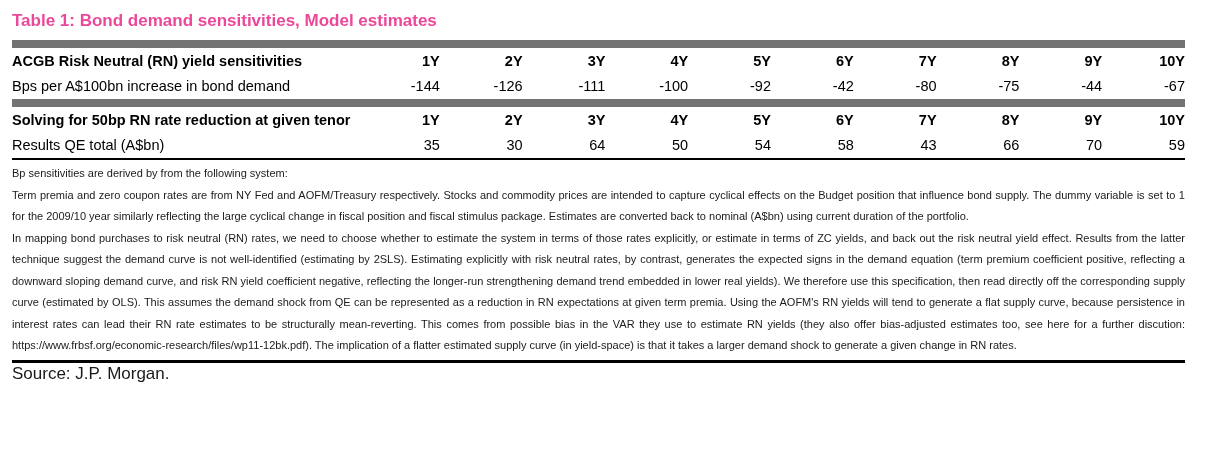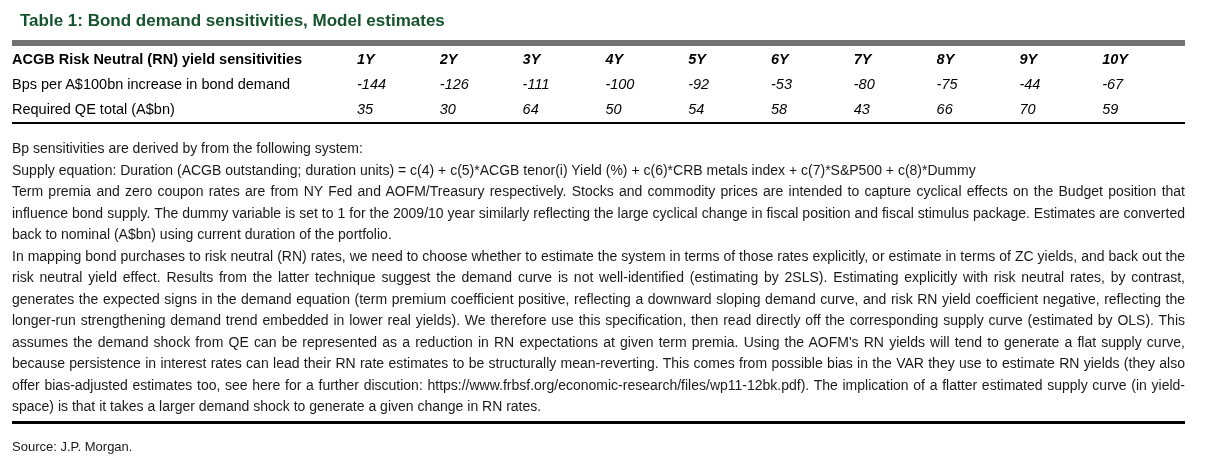--- a/index.html
+++ b/index.html
@@ -10,61 +10,61 @@
     height: 472px;
     overflow: hidden;
     font-family: "Liberation Sans", sans-serif;
     color: #000;
   }
   .page {
     width: 1173px;
     padding: 6px 30px 0 12px;
   }
   .title {
-    color: #14532d;
+    color: #ec4899;
     font-size: 17px;
     font-weight: 700;
     line-height: 22px;
-    margin: 4px 0 8px 8px;
+    margin: 4px 0 8px 0;
   }
   table.tbl {
     width: 1173px;
     table-layout: fixed;
     border-collapse: collapse;
     border-bottom: 2px solid #000;
   }
   table.tbl col.c0 { width: 345px; }
   table.tbl td {
     font-size: 14.5px;
     line-height: 20px;
     padding: 2px 0 3px 0;
     white-space: nowrap;
     overflow: hidden;
   }
-  tr.sec-head { border-top: 6px solid #737373; }
+  tr.sec-head { border-top: 8px solid #737373; }
   tr.sec-head td { font-weight: 700; padding-top: 3px; }
   td.lbl { text-align: left; }
-  td.num { text-align: left; font-style: italic; }
+  td.num { text-align: right; }
   .notes {
-    margin-top: 14px;
-    font-size: 14px;
+    margin-top: 3px;
+    font-size: 11px;
     line-height: 21.5px;
     color: #1a1a1a;
     text-align: justify;
   }
   .notes p { margin: 0; }
   .endrule {
     margin-top: 3px;
     border-top: 3px solid #000;
     width: 1173px;
     height: 0;
   }
   .source {
-    margin-top: 15px;
-    font-size: 13px;
+    margin-top: 1px;
+    font-size: 17px;
     color: #1a1a1a;
   }
 </style>
 </head>
 <body>
 
 <div class="page">
 
   <div class="title">Table 1: Bond demand sensitivities, Model estimates</div>
 
@@ -96,45 +96,57 @@
         <td class="num">9Y</td>
         <td class="num">10Y</td>
       </tr>
       <tr>
         <td class="lbl">Bps per A$100bn increase in bond demand</td>
         <td class="num">-144</td>
         <td class="num">-126</td>
         <td class="num">-111</td>
         <td class="num">-100</td>
         <td class="num">-92</td>
-        <td class="num">-53</td>
+        <td class="num">-42</td>
         <td class="num">-80</td>
         <td class="num">-75</td>
         <td class="num">-44</td>
         <td class="num">-67</td>
       </tr>
+      <tr class="sec-head">
+        <td class="lbl">Solving for 50bp RN rate reduction at given tenor</td>
+        <td class="num">1Y</td>
+        <td class="num">2Y</td>
+        <td class="num">3Y</td>
+        <td class="num">4Y</td>
+        <td class="num">5Y</td>
+        <td class="num">6Y</td>
+        <td class="num">7Y</td>
+        <td class="num">8Y</td>
+        <td class="num">9Y</td>
+        <td class="num">10Y</td>
+      </tr>
       <tr>
-        <td class="lbl">Required QE total (A$bn)</td>
+        <td class="lbl">Results QE total (A$bn)</td>
         <td class="num">35</td>
         <td class="num">30</td>
         <td class="num">64</td>
         <td class="num">50</td>
         <td class="num">54</td>
         <td class="num">58</td>
         <td class="num">43</td>
         <td class="num">66</td>
         <td class="num">70</td>
         <td class="num">59</td>
       </tr>
     </tbody>
   </table>
 
   <div class="notes">
     <p>Bp sensitivities are derived by from the following system:</p>
-    <p>Supply equation: Duration (ACGB outstanding; duration units) = c(4) + c(5)*ACGB tenor(i) Yield (%) + c(6)*CRB metals index + c(7)*S&amp;P500 + c(8)*Dummy</p>
     <p>Term premia and zero coupon rates are from NY Fed and AOFM/Treasury respectively. Stocks and commodity prices are intended to capture cyclical effects on the Budget position that influence bond supply. The dummy variable is set to 1 for the 2009/10 year similarly reflecting the large cyclical change in fiscal position and fiscal stimulus package. Estimates are converted back to nominal (A$bn) using current duration of the portfolio.</p>
     <p>In mapping bond purchases to risk neutral (RN) rates, we need to choose whether to estimate the system in terms of those rates explicitly, or estimate in terms of ZC yields, and back out the risk neutral yield effect. Results from the latter technique suggest the demand curve is not well-identified (estimating by 2SLS). Estimating explicitly with risk neutral rates, by contrast, generates the expected signs in the demand equation (term premium coefficient positive, reflecting a downward sloping demand curve, and risk RN yield coefficient negative, reflecting the longer-run strengthening demand trend embedded in lower real yields). We therefore use this specification, then read directly off the corresponding supply curve (estimated by OLS). This assumes the demand shock from QE can be represented as a reduction in RN expectations at given term premia. Using the AOFM's RN yields will tend to generate a flat supply curve, because persistence in interest rates can lead their RN rate estimates to be structurally mean-reverting. This comes from possible bias in the VAR they use to estimate RN yields (they also offer bias-adjusted estimates too, see here for a further discution: https://www.frbsf.org/economic-research/files/wp11-12bk.pdf). The implication of a flatter estimated supply curve (in yield-space) is that it takes a larger demand shock to generate a given change in RN rates.</p>
   </div>
 
   <div class="endrule"></div>
 
   <div class="source">Source: J.P. Morgan.</div>
 
 </div>
 

